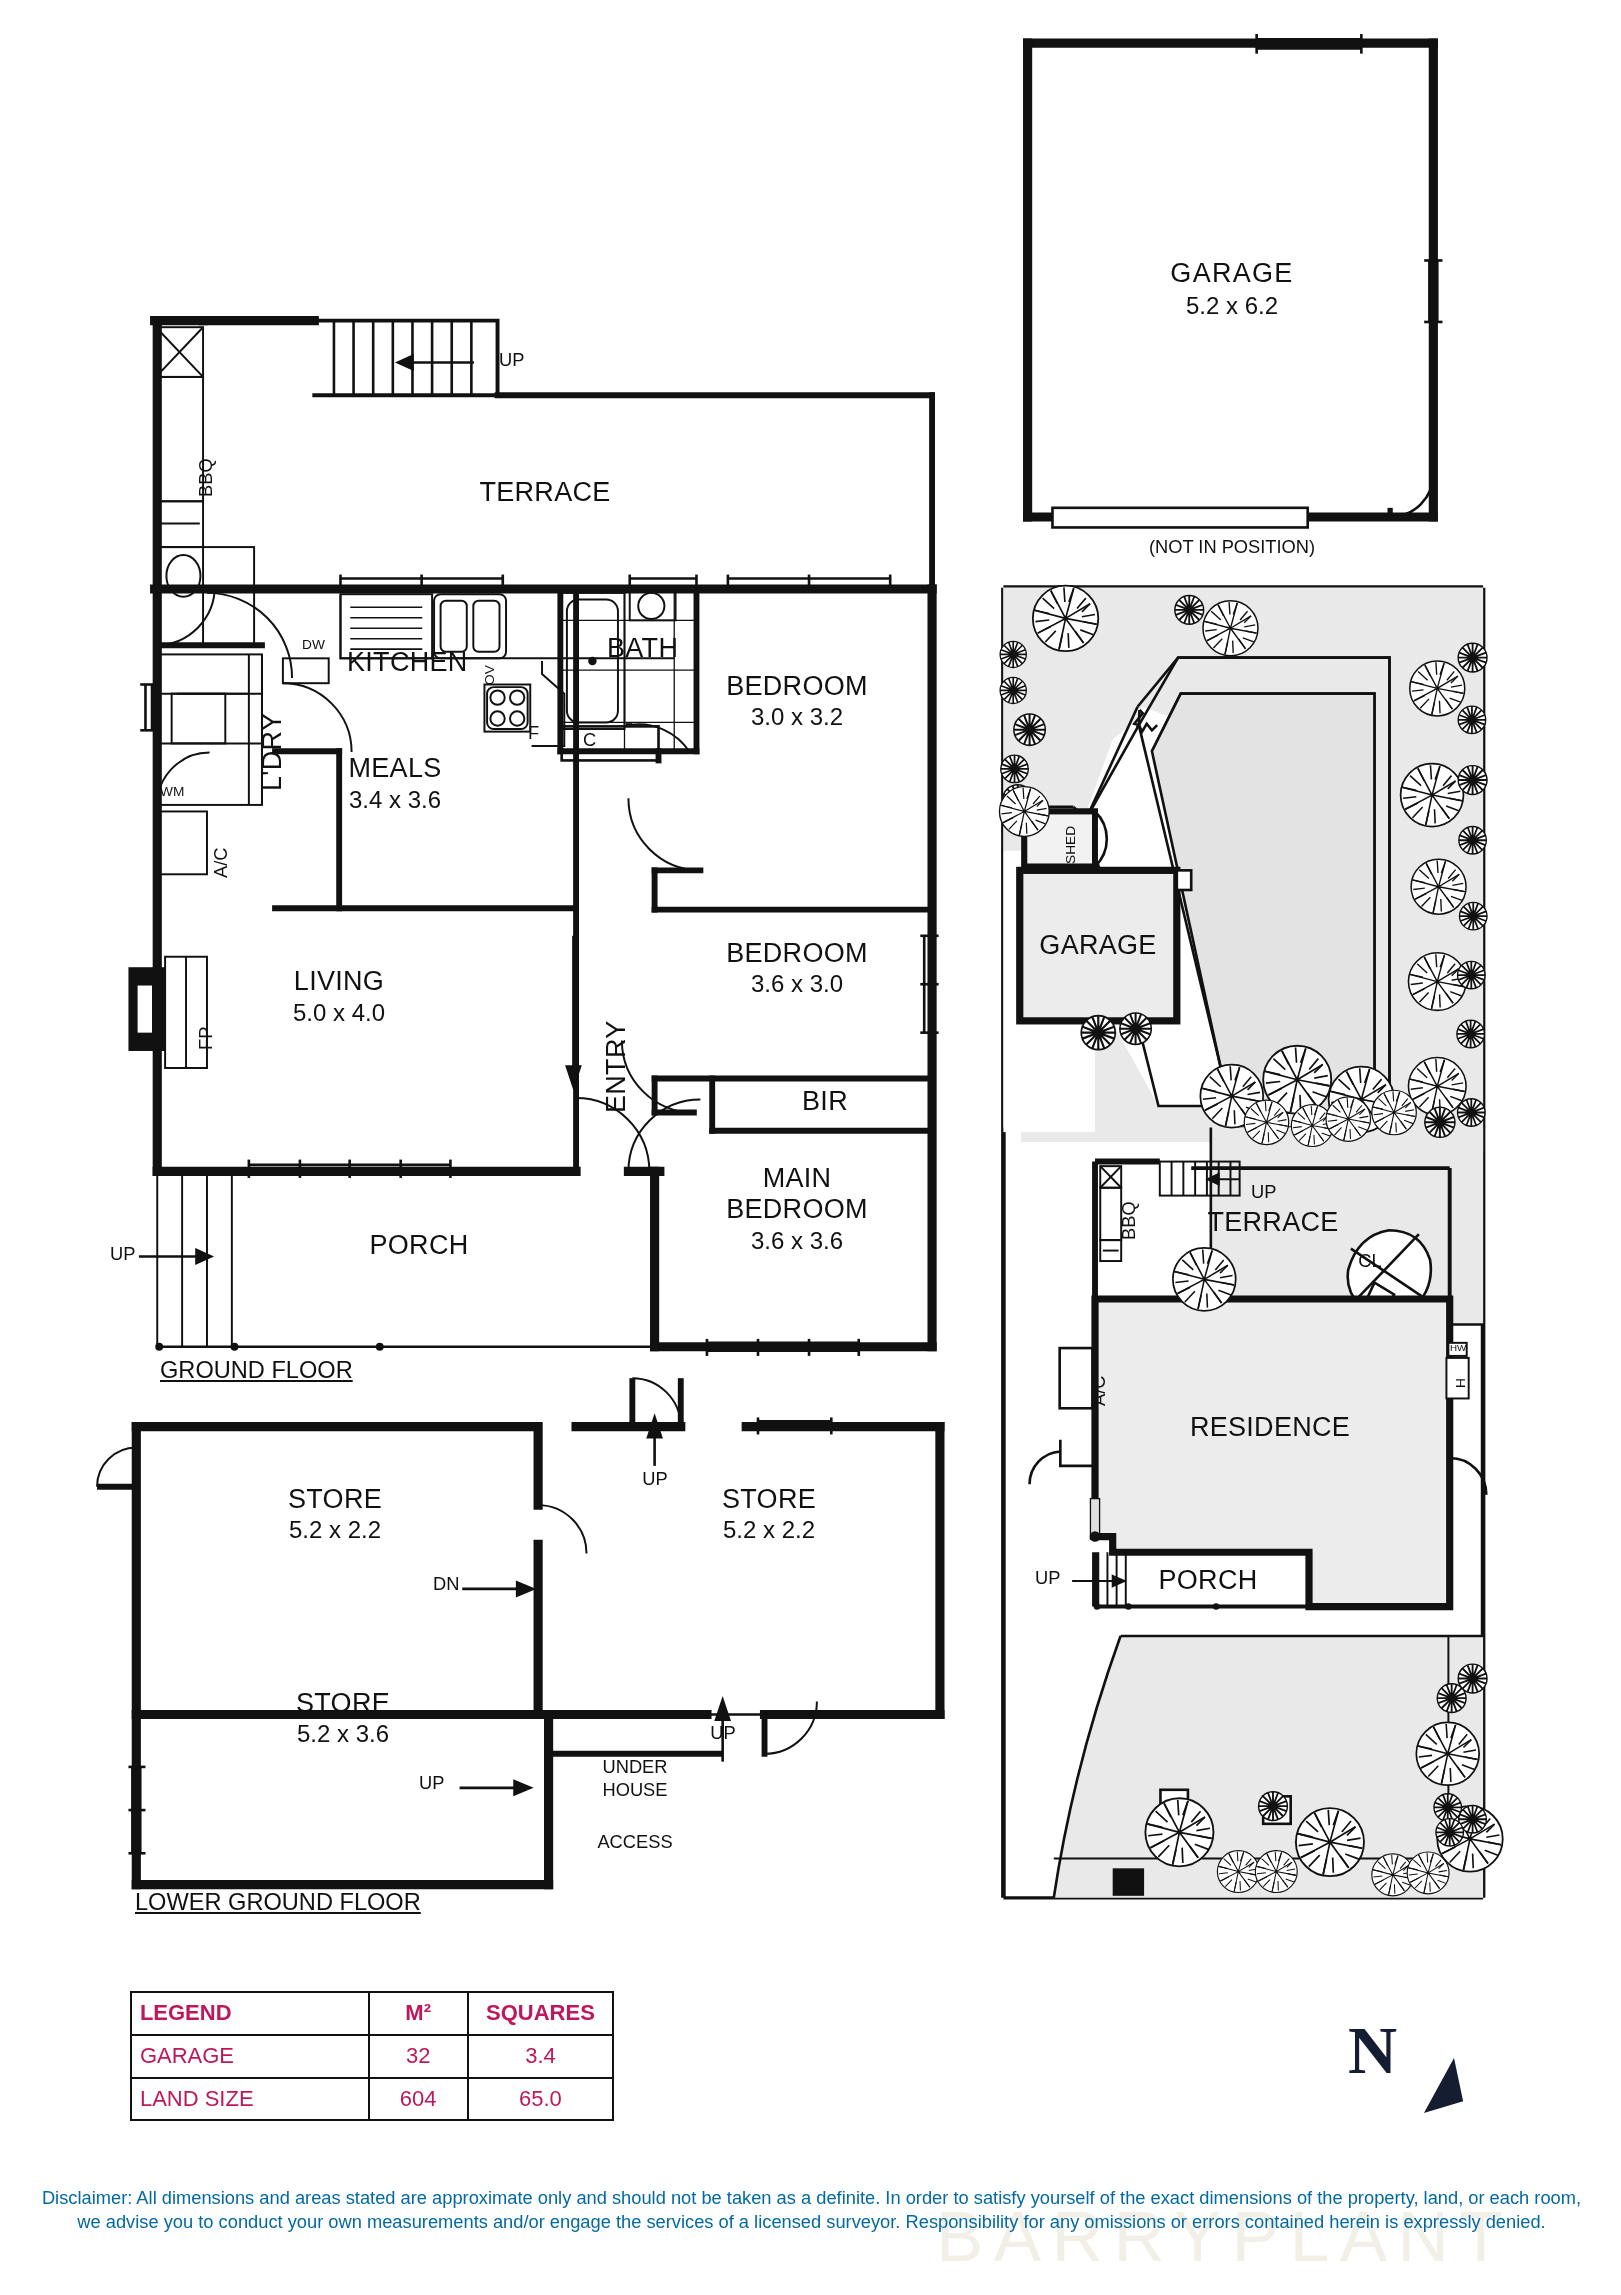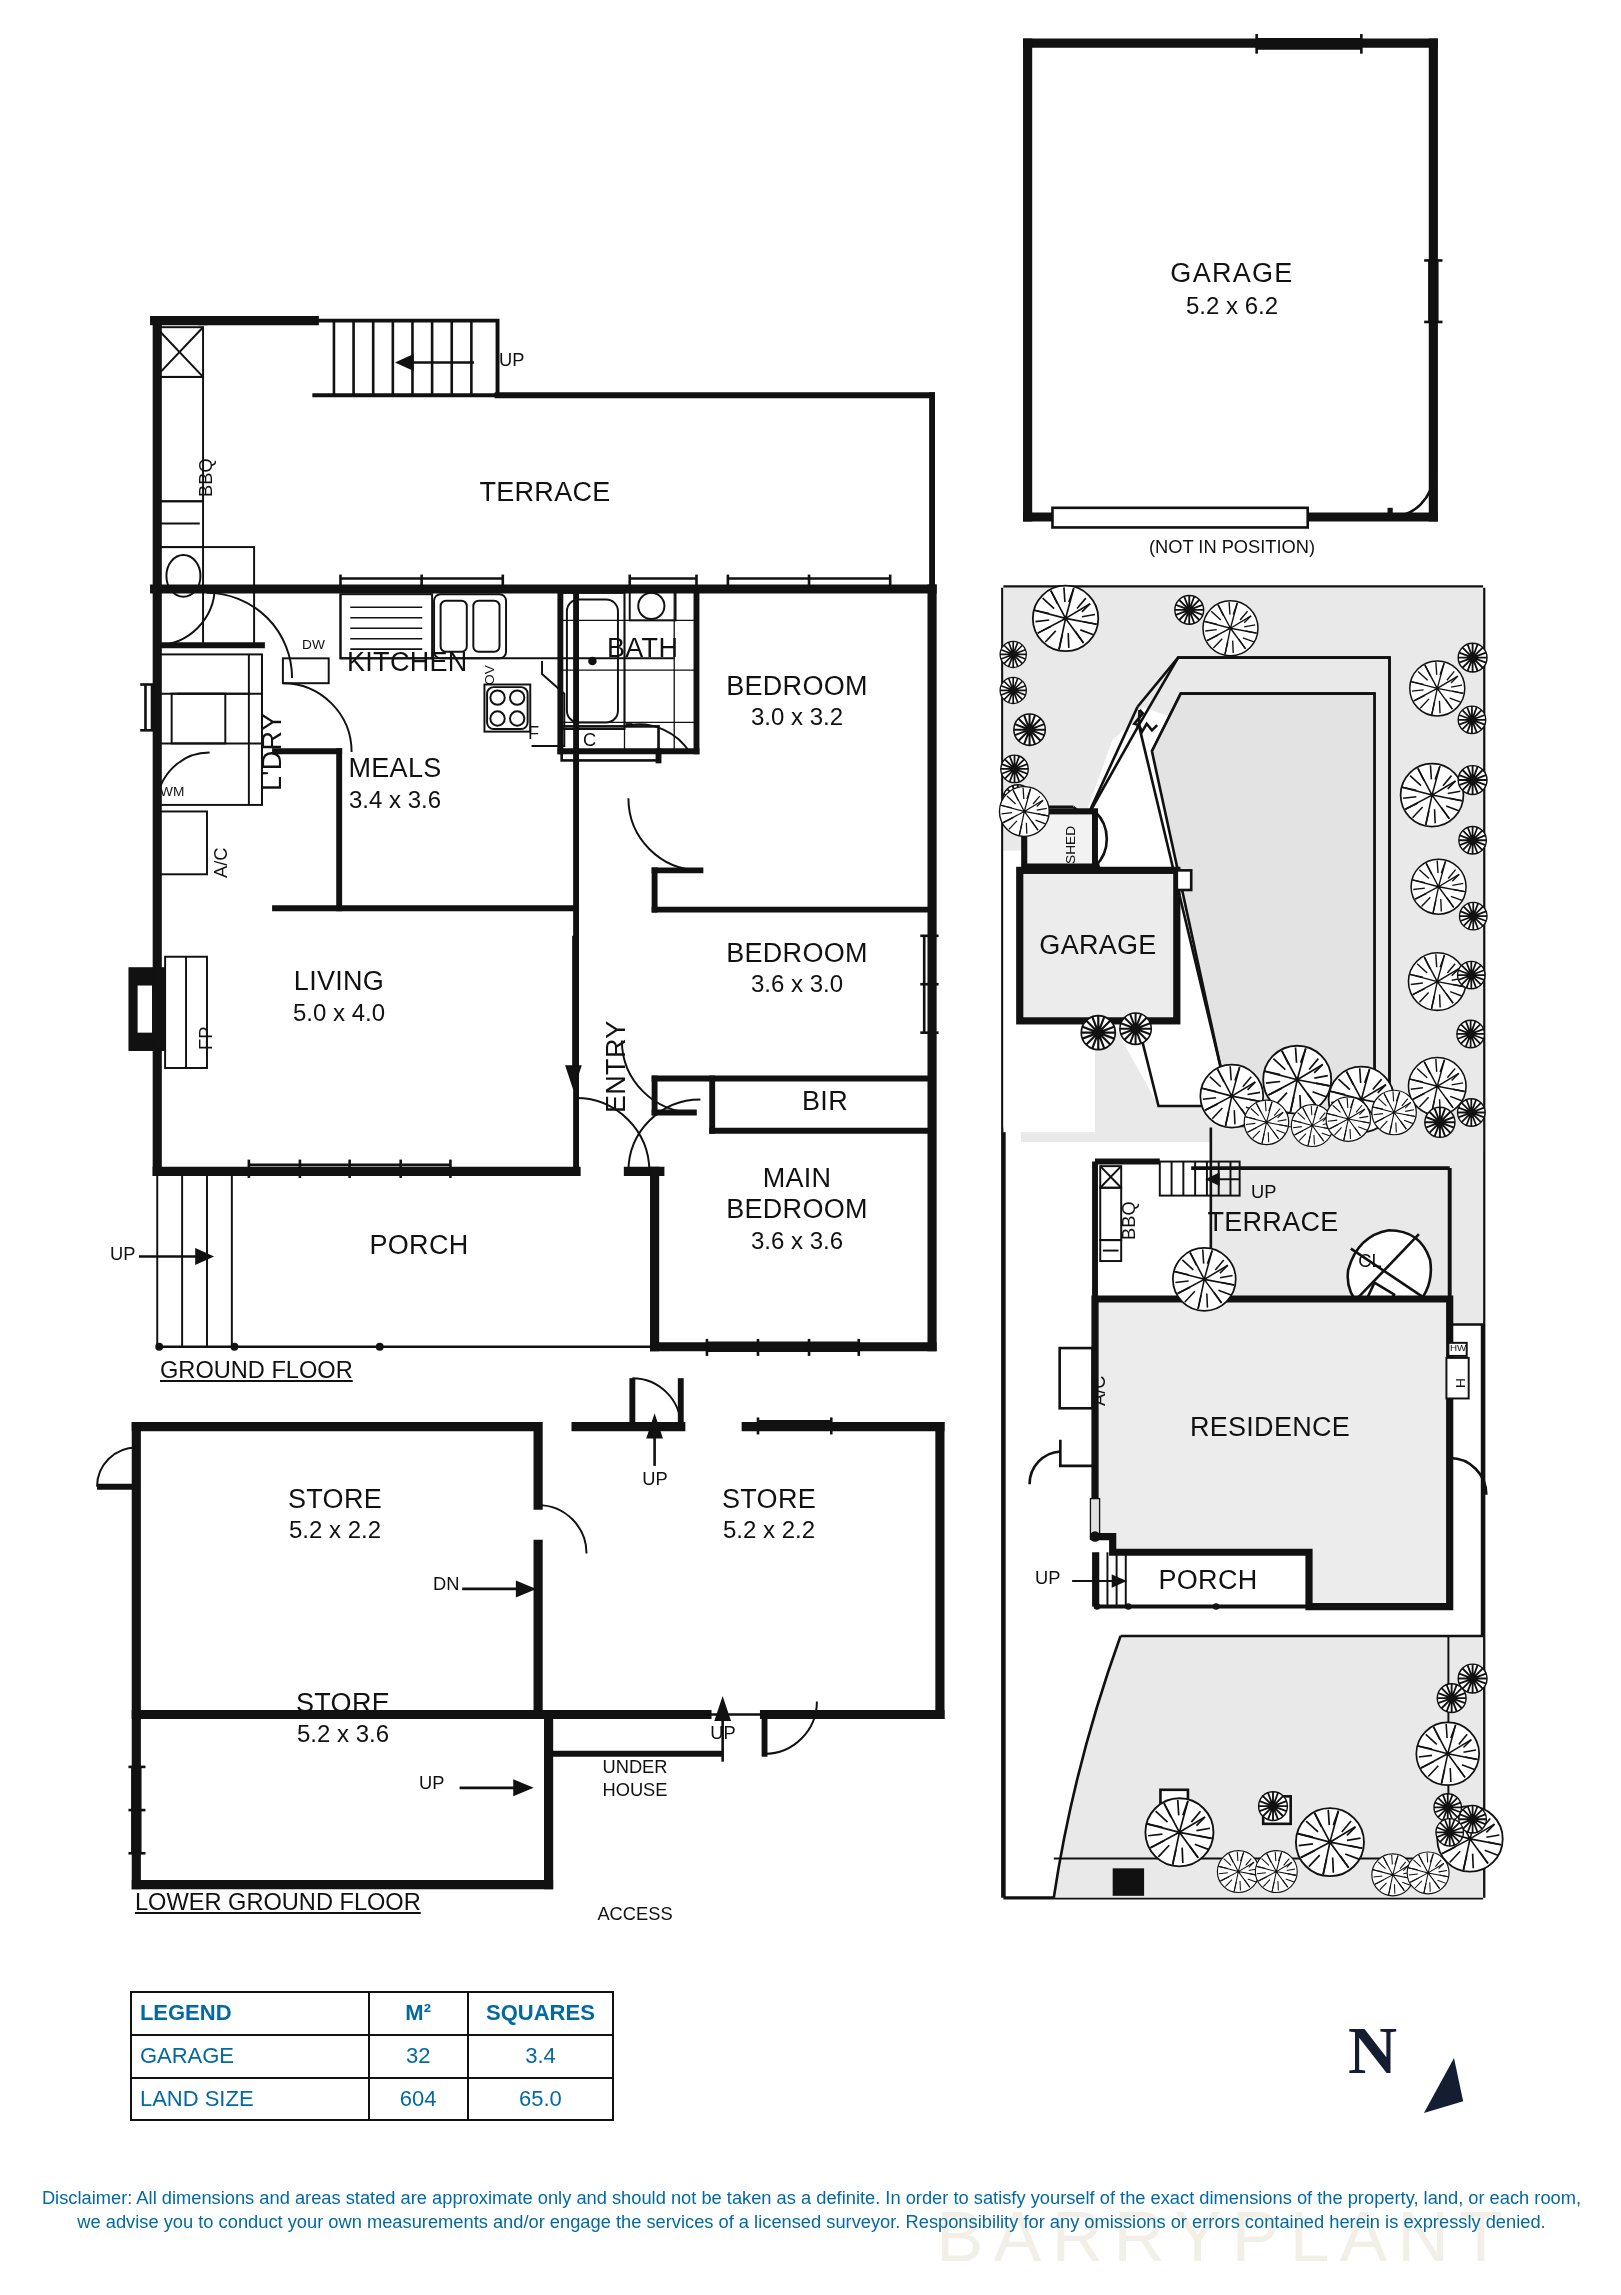--- a/index.html
+++ b/index.html
@@ -21,21 +21,21 @@
   .small{font-size:18.3px;}
   .tiny{font-size:13.7px;}
   .ctr{transform:translateX(-50%);text-align:center;}
   .rot{transform:rotate(-90deg);transform-origin:0 0;}
   .floorlbl{font-size:23.6px;text-decoration:underline;}
 
   
   #legend{position:absolute;left:130px;top:1991px;border-collapse:collapse;
           font-family:"Liberation Sans",sans-serif;}
   #legend td,#legend th{border:2.6px solid #111;padding:3.9px 7.9px;font-size:22px;
-          height:33px;color:#0369a1;}
+          height:33px;color:#be185d;}
   #legend th{font-weight:bold;text-align:left;}
   #legend td.num,#legend th.num{text-align:center;}
   #legend td.name{text-align:left;width:220px;}
   #legend .c2{width:81px;}
   #legend .c3{width:128px;}
 
   
   #disc{position:absolute;left:39px;top:2186px;width:1545px;text-align:center;
         font-size:18.3px;line-height:1.32;color:#0369a1;z-index:2;}
 
@@ -663,21 +663,21 @@
   <div class="lbl room ctr" style="left:769px;top:1485px;">STORE</div>
   <div class="lbl dim ctr" style="left:769px;top:1517px;">5.2 x 2.2</div>
   <div class="lbl room ctr" style="left:343px;top:1689px;">STORE</div>
   <div class="lbl dim ctr" style="left:343px;top:1721px;">5.2 x 3.6</div>
   <div class="lbl small ctr" style="left:655px;top:1469px;">UP</div>
   <div class="lbl small" style="left:433px;top:1574px;">DN</div>
   <div class="lbl small" style="left:419px;top:1773px;">UP</div>
   <div class="lbl small ctr" style="left:723px;top:1723px;">UP</div>
   <div class="lbl small ctr" style="left:635px;top:1757px;">UNDER</div>
   <div class="lbl small ctr" style="left:635px;top:1780px;">HOUSE</div>
-  <div class="lbl small ctr" style="left:635px;top:1904px;text-align:center;">ACCESS</div>
+  <div class="lbl small ctr" style="left:635px;top:1832px;text-align:center;">ACCESS</div>
   <div class="lbl floorlbl" style="left:135px;top:1890px;">LOWER GROUND FLOOR</div>
 
   <div class="lbl room ctr" style="left:1232px;top:259px;letter-spacing:1.3px;">GARAGE</div>
   <div class="lbl dim ctr" style="left:1232px;top:293px;">5.2 x 6.2</div>
   <div class="lbl small ctr" style="left:1232px;top:537px;">(NOT IN POSITION)</div>
 
   <div class="lbl tiny rot" style="left:1064px;top:864px;">SHED</div>
   <div class="lbl room ctr" style="left:1098px;top:931px;">GARAGE</div>
   <div class="lbl small ctr" style="left:1370px;top:1251px;">CL</div>
   <div class="lbl small rot" style="left:1119px;top:1240px;">BBQ</div>

